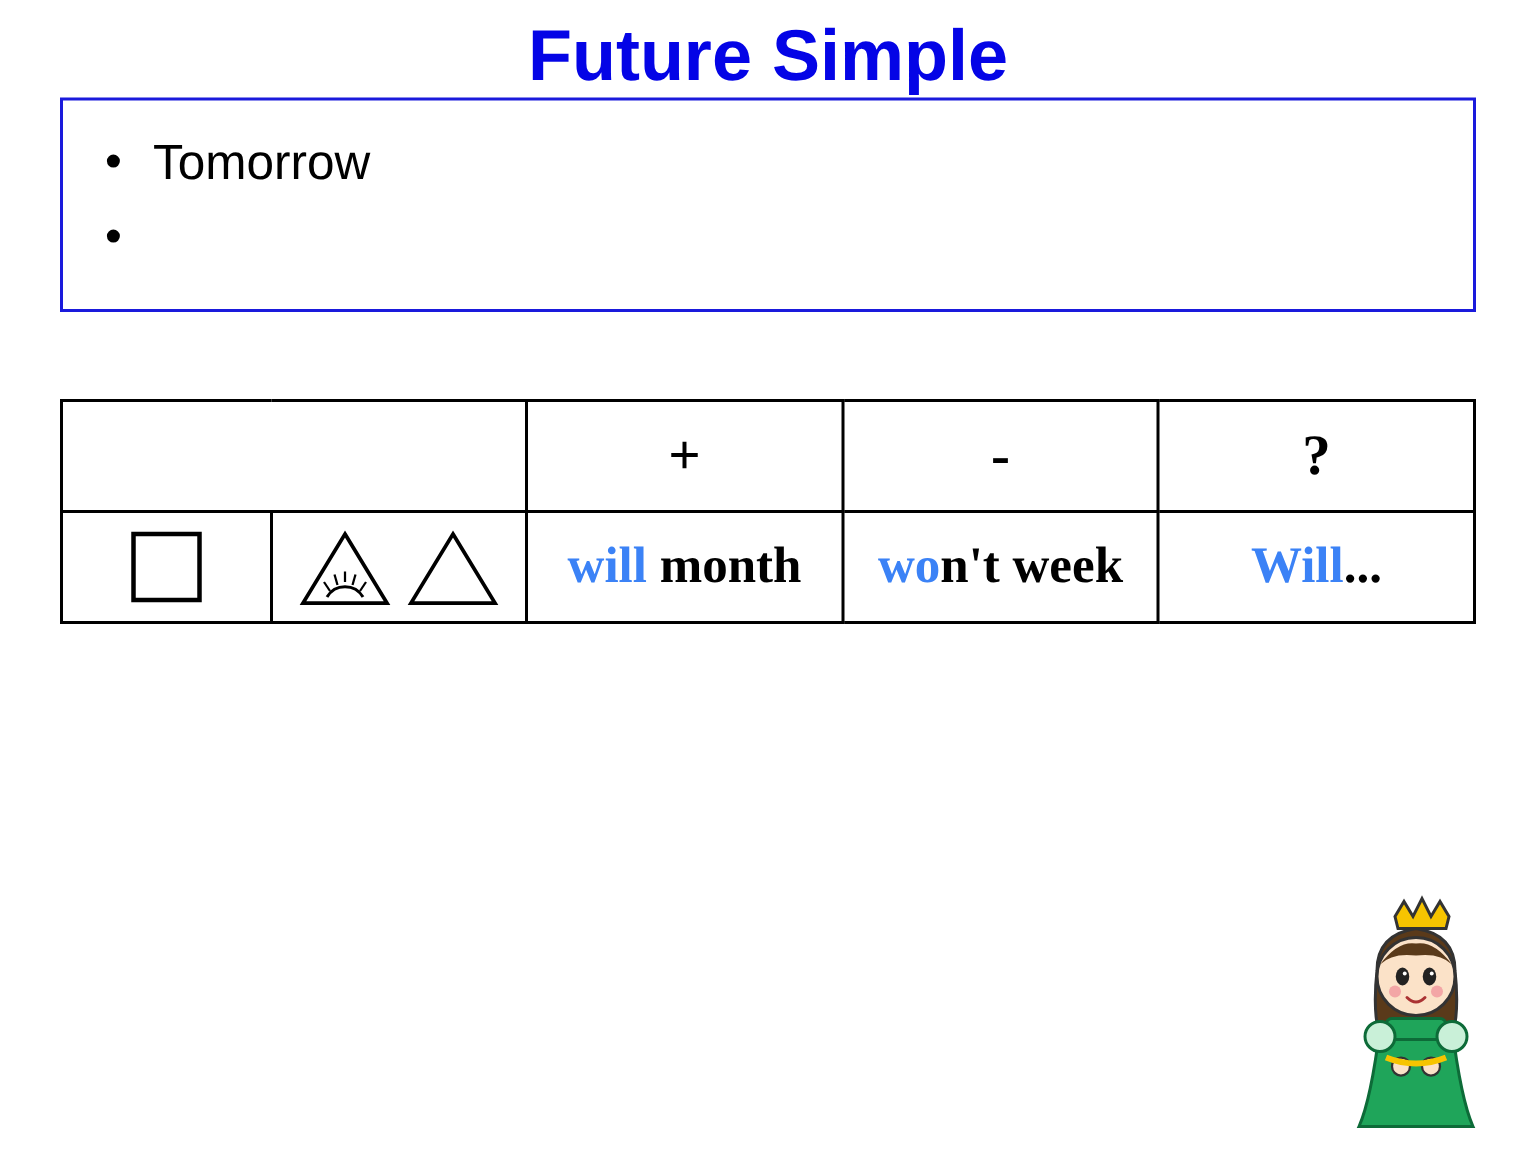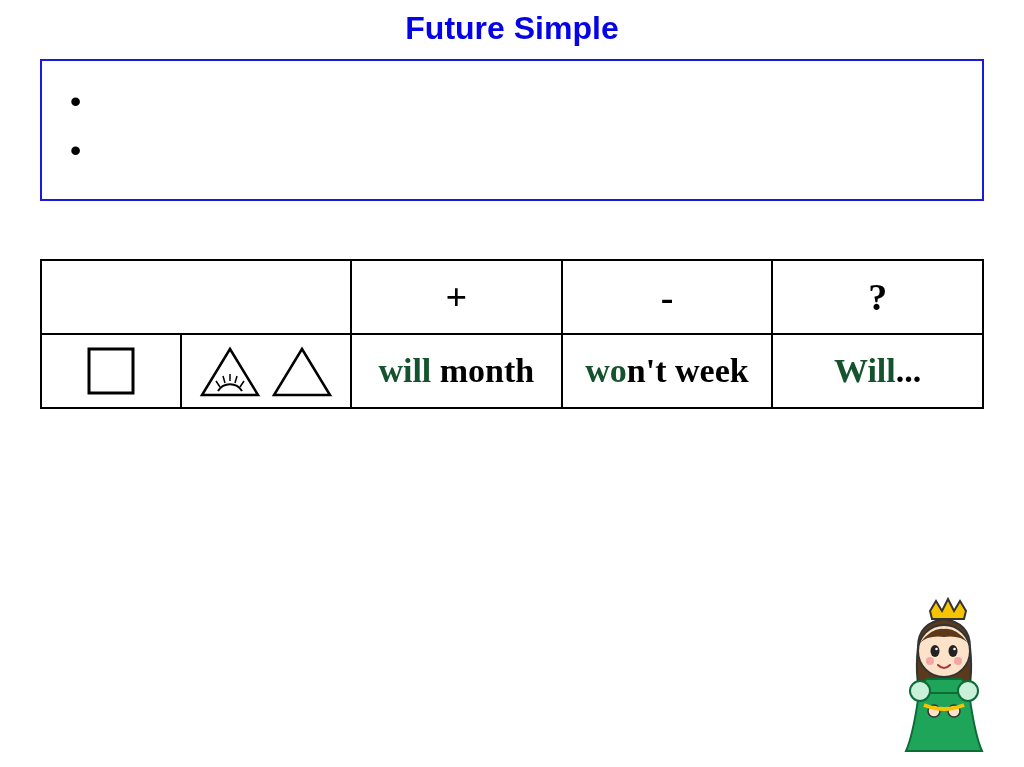--- a/index.html
+++ b/index.html
@@ -7,24 +7,23 @@
     margin: 0;
     width: 1024px;
     height: 767px;
     background: #fff;
     font-family: Arial, sans-serif;
     position: relative;
   }
   .title {
     text-align: center;
     color: #0404e6;
-    font-size: 32px;
+    font-size: 48px;
     font-weight: bold;
     padding-top: 10px;
-    padding-bottom: 12px;
   }
   .indicators-box {
     border: 2px solid #1a1adc;
     margin: 0 40px;
     padding: 14px 22px 22px 22px;
     background: #fff;
   }
   .bullet-row {
     display: flex;
     align-items: flex-start;
@@ -58,21 +57,21 @@
   .col-b { width: 170px; }
   .col-c { width: auto; }
   .col-d { width: auto; }
   .col-e { width: auto; }
   .hdr-sym {
     font-size: 38px;
     font-weight: bold;
     font-family: Arial, sans-serif;
   }
   .word { font-size: 34px; font-weight: bold; color: #000; }
-  .red-part { color: #14532d; margin-top: 32px; }
+  .red-part { color: #3b82f6; margin-top: 32px; }
   .shape-cell {
     display: flex;
     align-items: center;
     justify-content: center;
     gap: 8px;
     height: 100%;
   }
   .shape-cell.single { justify-content: center; }
   svg.shape { display: block; }
   .character {
@@ -84,20 +83,21 @@
   }
 </style>
 </head>
 <body>
 
 <div class="title">Future Simple</div>
 
 <div class="indicators-box">
   <div class="bullet-row">
     <div class="bullet-dot">•</div>
+    <div>Tomorrow</div>
   </div>
   <div class="bullet-row">
     <div class="bullet-dot">•</div>
   </div>
 </div>
 
 <div class="table-wrap">
   <table class="grammar">
     <colgroup>
       <col class="col-a">

